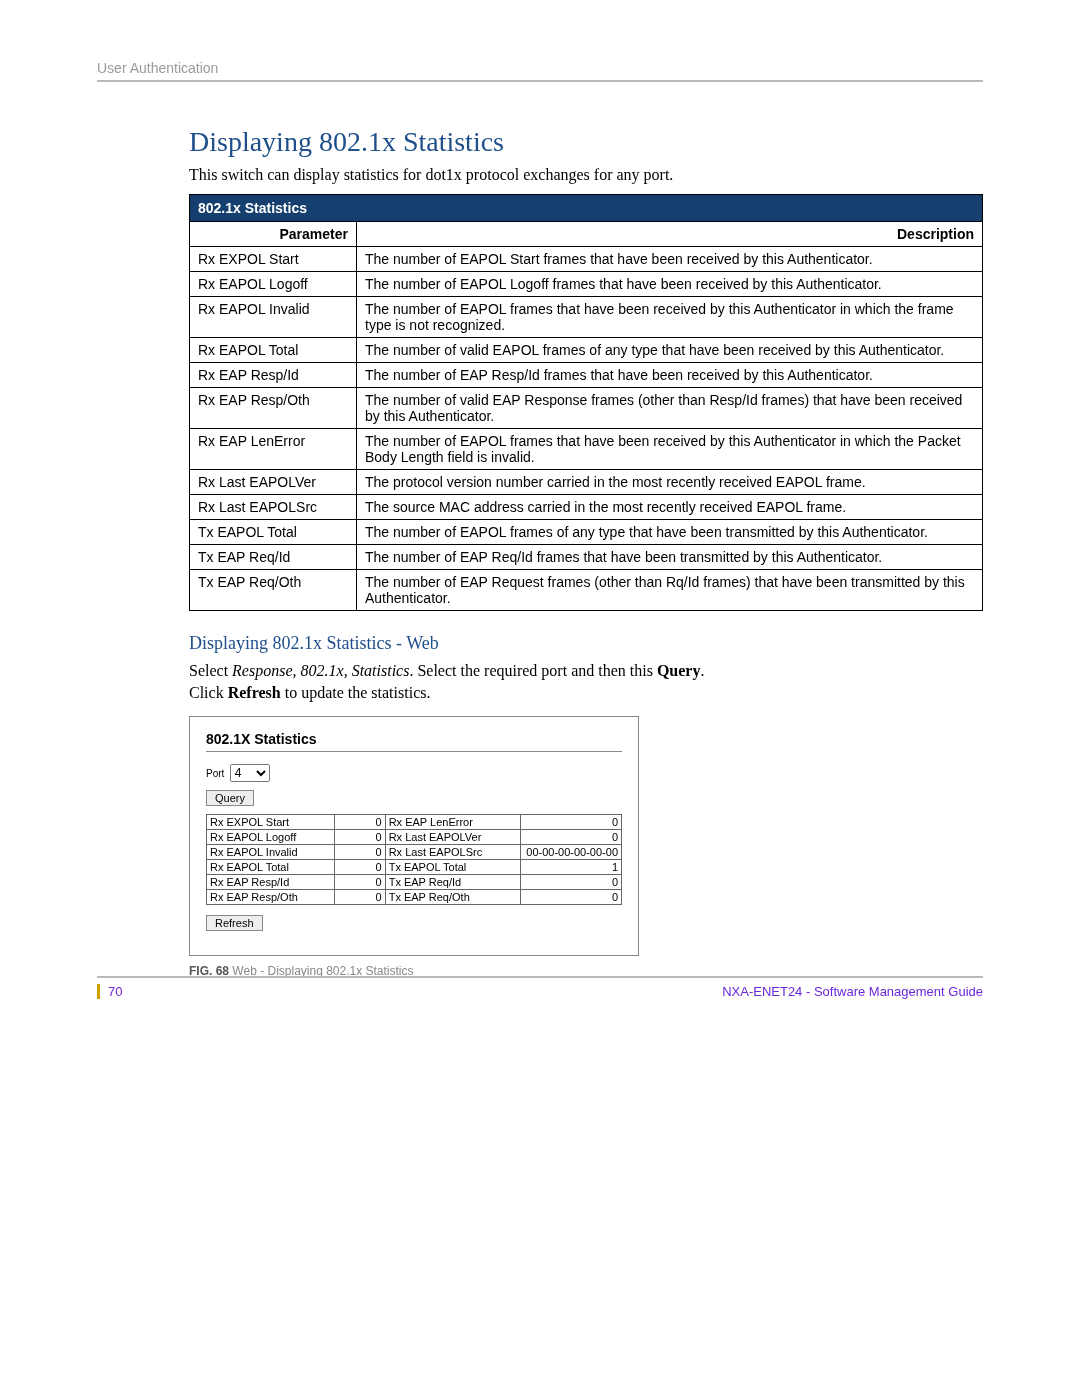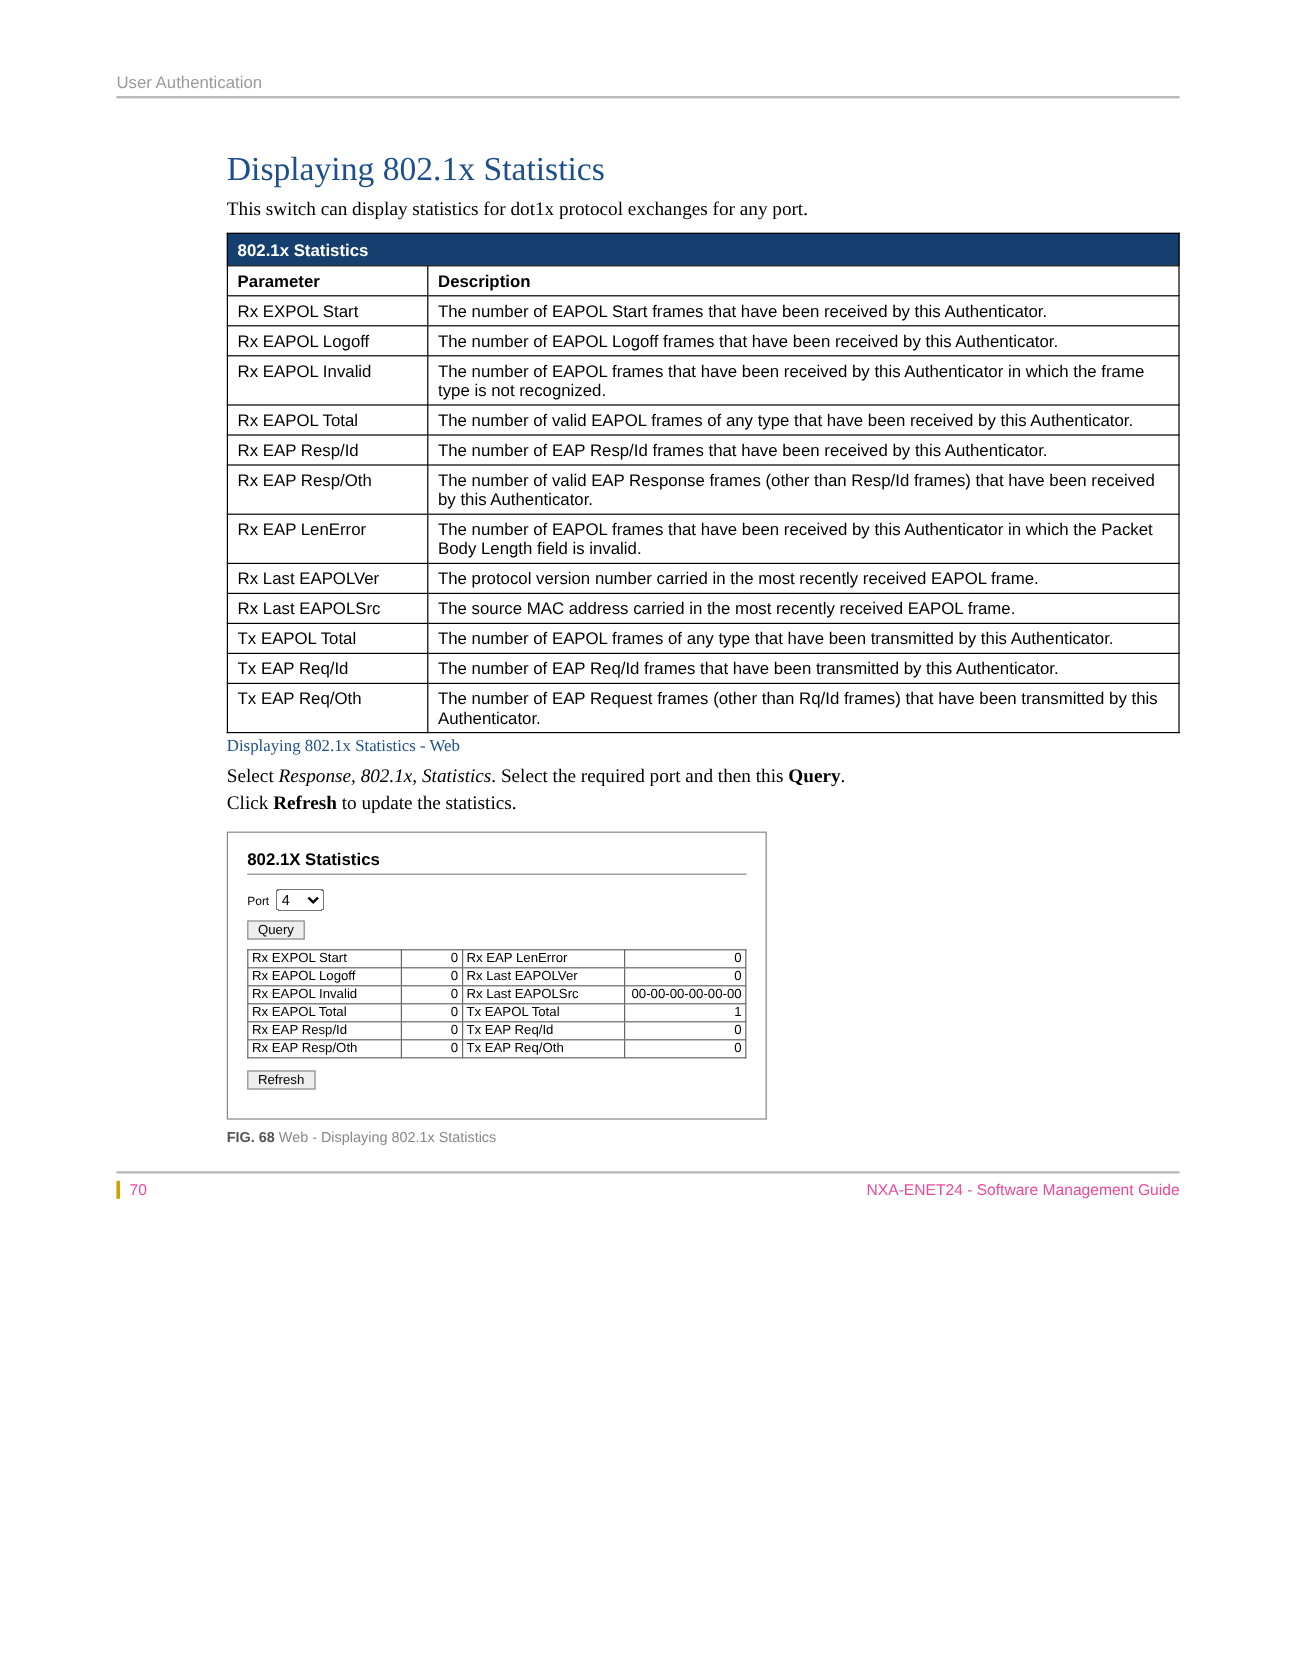--- a/index.html
+++ b/index.html
@@ -2,46 +2,46 @@
 <html><head>
 <meta charset="utf-8">
 <style>
   html,body{margin:0;padding:0;background:#fff;font-family:Arial,Helvetica,sans-serif;color:#000}
   .page{width:1080px;height:1041px;position:relative;margin:0 auto;background:#fff;box-sizing:border-box}
   .inner{position:absolute;left:97px;top:60px;right:97px;bottom:70px}
   .header-bar{font-size:14px;color:#9a9a9a;margin-bottom:4px}
   .header-rule{border:none;border-top:2px solid #b9b9b9;margin:0 0 44px 0}
   .content{margin-left:92px}
   h1{font-family:Georgia,'Times New Roman',serif;font-weight:normal;color:#1e4f8a;font-size:28px;margin:0 0 8px 0}
-  h2{font-family:Georgia,'Times New Roman',serif;font-weight:normal;color:#1e4f8a;font-size:14px;margin:4px 0 8px 0}
+  h2{font-family:Georgia,'Times New Roman',serif;font-weight:normal;color:#1e4f8a;font-size:18px;margin:22px 0 8px 0}
   .intro{font-family:'Times New Roman',Times,serif;font-size:16px;margin:0 0 10px 0}
   .btitle{background:#153f6e;color:#fff;font-weight:bold;font-size:14px;padding:5px 8px;border:1px solid #000;border-bottom:none}
   table.params{border-collapse:collapse;width:100%;font-size:14px}
-  table.params th{background:#fff;border:1px solid #000;text-align:left;padding:4px 8px;font-weight:bold}
+  table.params th{background:#fff;border:1px solid #000;text-align:right;padding:4px 8px;font-weight:bold}
   table.params td{border:1px solid #000;padding:4px 8px;vertical-align:top}
   table.params td.p{white-space:nowrap;width:150px}
   .step{font-family:'Times New Roman',Times,serif;font-size:16px;margin:4px 0}
   .step i{font-style:italic}
   .step b{font-weight:bold}
   .figbox{border:1px solid #888;width:450px;margin-top:14px;padding:14px 16px 16px 16px;box-sizing:border-box;font-size:12px}
   .figbox .fb-title{font-weight:bold;font-size:14px;margin-bottom:2px}
   .figbox hr{border:none;border-top:1px solid #888;margin:4px 0 12px 0}
   .port-row{margin-bottom:8px}
   .port-row label{font-size:10px;margin-right:2px}
   .port-row select{font-size:12px;width:40px}
   .figbox button{font-size:11px;padding:1px 8px;margin-bottom:8px;border:1px solid #888;background:#eee}
   table.stats{border-collapse:collapse;width:100%;font-size:11px;margin-bottom:10px}
   table.stats td{border:1px solid #666;padding:1px 3px}
   table.stats td.v{text-align:right;width:44px}
   table.stats td.v2{text-align:right;width:94px}
   .figcap{font-size:12px;color:#888;margin-top:8px}
   .figcap b{color:#555}
   .footer{position:absolute;left:97px;right:97px;bottom:42px}
   .footer-rule{border:none;border-top:2px solid #b9b9b9;margin:0 0 6px 0}
-  .footer-row{display:flex;justify-content:space-between;align-items:flex-end;font-size:13px;color:#ec4899}
+  .footer-row{display:flex;justify-content:space-between;align-items:flex-end;font-size:13px;color:#6d28d9}
   .pagenum{border-left:3px solid #d0a000;padding-left:8px}
 </style>
 </head>
 <body>
 
 <div class="page">
   <div class="inner">
     <div class="header-bar">User Authentication</div>
     <hr class="header-rule">
 

